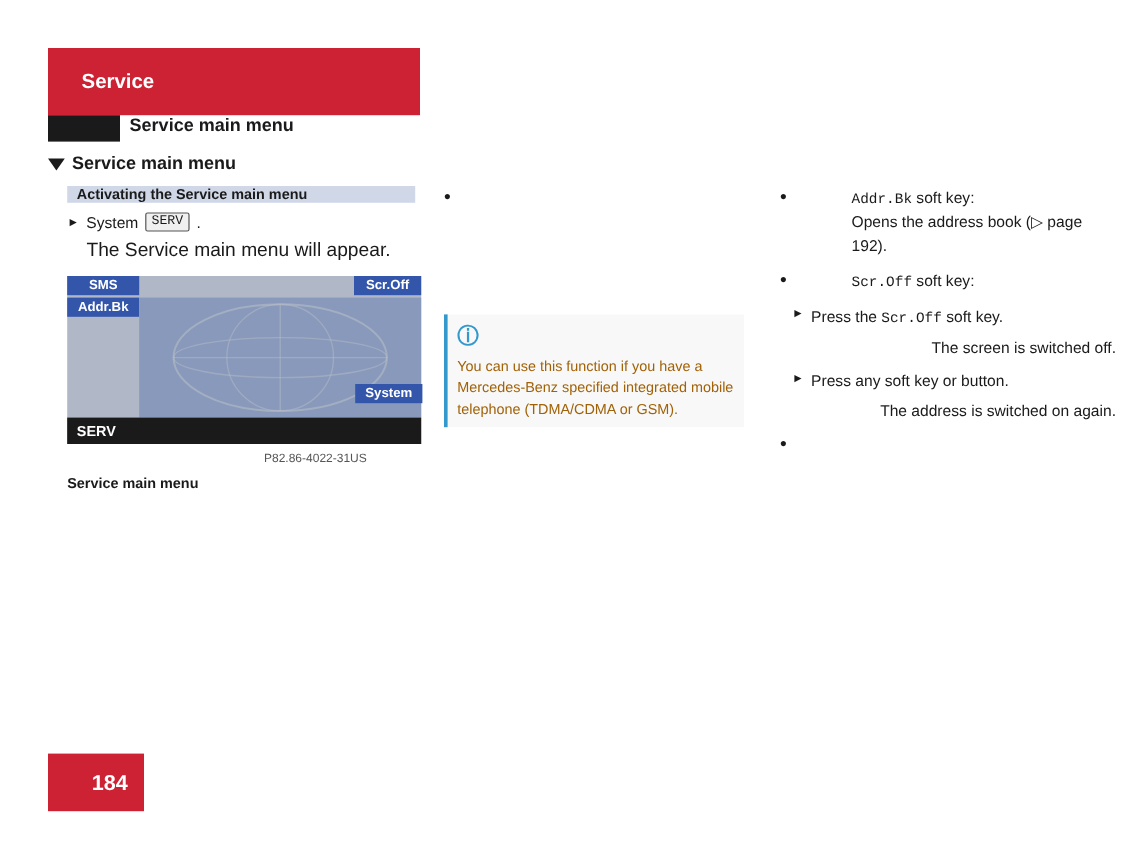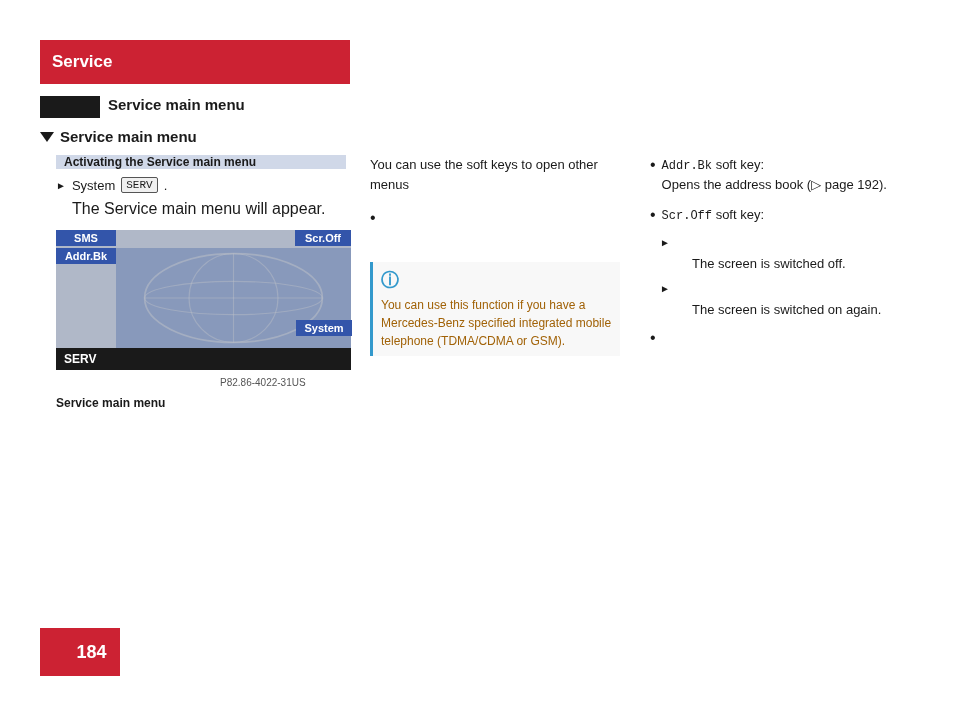--- a/index.html
+++ b/index.html
@@ -13,25 +13,25 @@
       position: relative;
       overflow: hidden;
     }
 
     
     .header-banner {
       position: absolute;
       top: 40px;
       left: 40px;
       width: 310px;
-      height: 44px;
+      height: 56px;
       background: #cc2233;
       display: flex;
       align-items: center;
-      padding-left: 12px;
+      padding-left: 28px;
     }
     .header-banner-title {
       color: #ffffff;
       font-size: 17px;
       font-weight: bold;
     }
 
     
     .black-bar {
       position: absolute;
@@ -277,20 +277,21 @@
     .right-bullet {
       display: flex;
       gap: 6px;
       margin-bottom: 10px;
       align-items: flex-start;
     }
     .right-bullet-text {
       font-size: 13px;
       line-height: 1.5;
       color: #1a1a1a;
+      margin-left: 48px;
     }
     .sub-bullet {
       display: flex;
       gap: 6px;
       margin-left: 0px;
       margin-bottom: 6px;
       align-items: flex-start;
     }
     .sub-bullet-arrow {
       font-size: 10px;
@@ -300,20 +301,21 @@
     }
     .sub-text {
       font-size: 13px;
       line-height: 1.5;
     }
     .sub-indent {
       margin-left: 32px;
       margin-bottom: 8px;
       font-size: 13px;
       line-height: 1.5;
+      text-align: right;
     }
 
     
     .page-number-box {
       position: absolute;
       bottom: 40px;
       left: 40px;
       width: 80px;
       height: 48px;
       background: #cc2233;
@@ -394,23 +396,20 @@
 
 <div class="screen-serv-bar">
   <span class="screen-serv-text">SERV</span>
 </div>
 
 <div class="fig-caption">P82.86-4022-31US</div>
 
 <div class="fig-label">Service main menu</div>
 
 <div class="middle-col">
-  <div class="middle-intro">
-    <span>You can use the soft keys to open other menus</span>
-  </div>
   <div class="bullet-item">
     <span class="bullet-dot">•</span>
   </div>
 </div>
 
 <div class="info-box">
   <div class="info-icon">ⓘ</div>
   <div class="info-text">You can use this function if you have a Mercedes-Benz specified integrated mobile telephone (TDMA/CDMA or GSM).</div>
 </div>
 
@@ -427,29 +426,33 @@
   <div class="right-bullet">
     <span class="bullet-dot">•</span>
     <span class="right-bullet-text">
       <span class="code-text">Scr.Off</span> soft key:
     </span>
   </div>
 
   <div style="margin-left:10px;margin-bottom:4px;">
     <div class="sub-bullet">
       <span class="sub-bullet-arrow">►</span>
+      <span class="sub-text">
+        Press the <span class="code-text">Scr.Off</span> soft key.
+      </span>
     </div>
     <div class="sub-indent">The screen is switched off.</div>
   </div>
 
   <div style="margin-left:10px;margin-bottom:4px;">
     <div class="sub-bullet">
       <span class="sub-bullet-arrow">►</span>
+      <span class="sub-text">Press any soft key or button.</span>
     </div>
-    <div class="sub-indent">The screen is switched on again.</div>
+    <div class="sub-indent">The address is switched on again.</div>
   </div>
 
   <div class="right-bullet">
     <span class="bullet-dot">•</span>
   </div>
 </div>
 
 <div class="page-number-box">
   <span class="page-number">184</span>
 </div>

